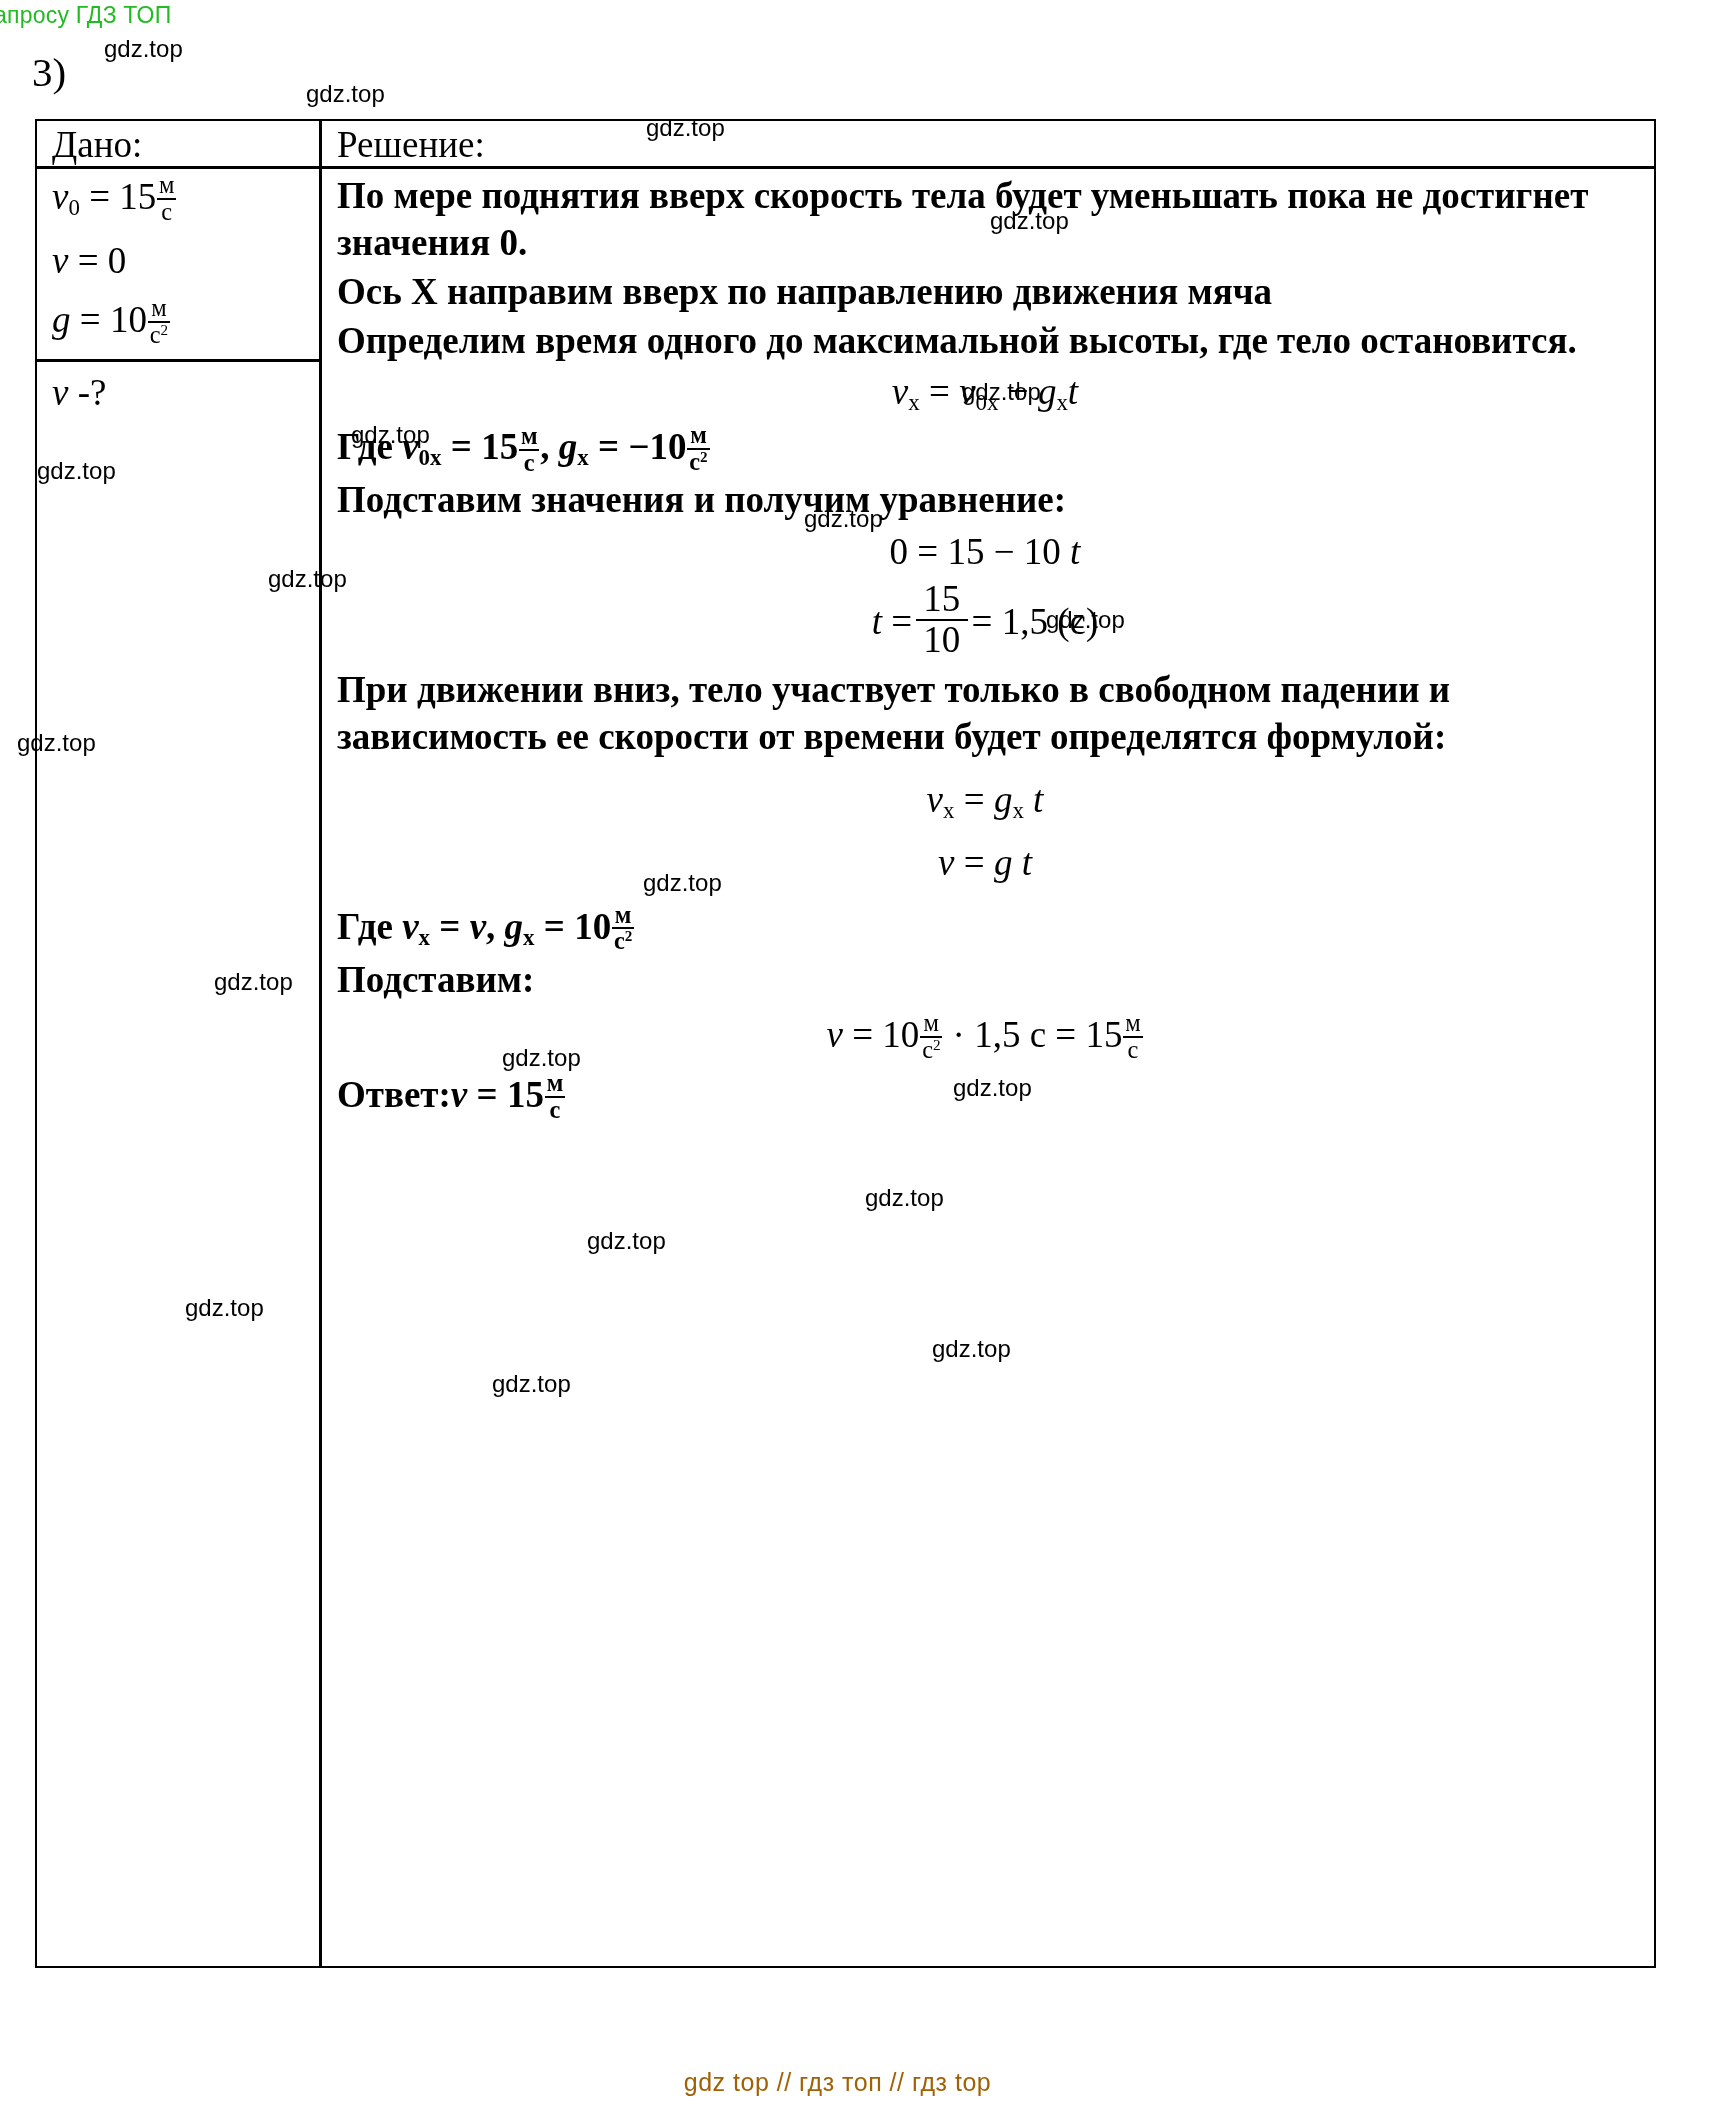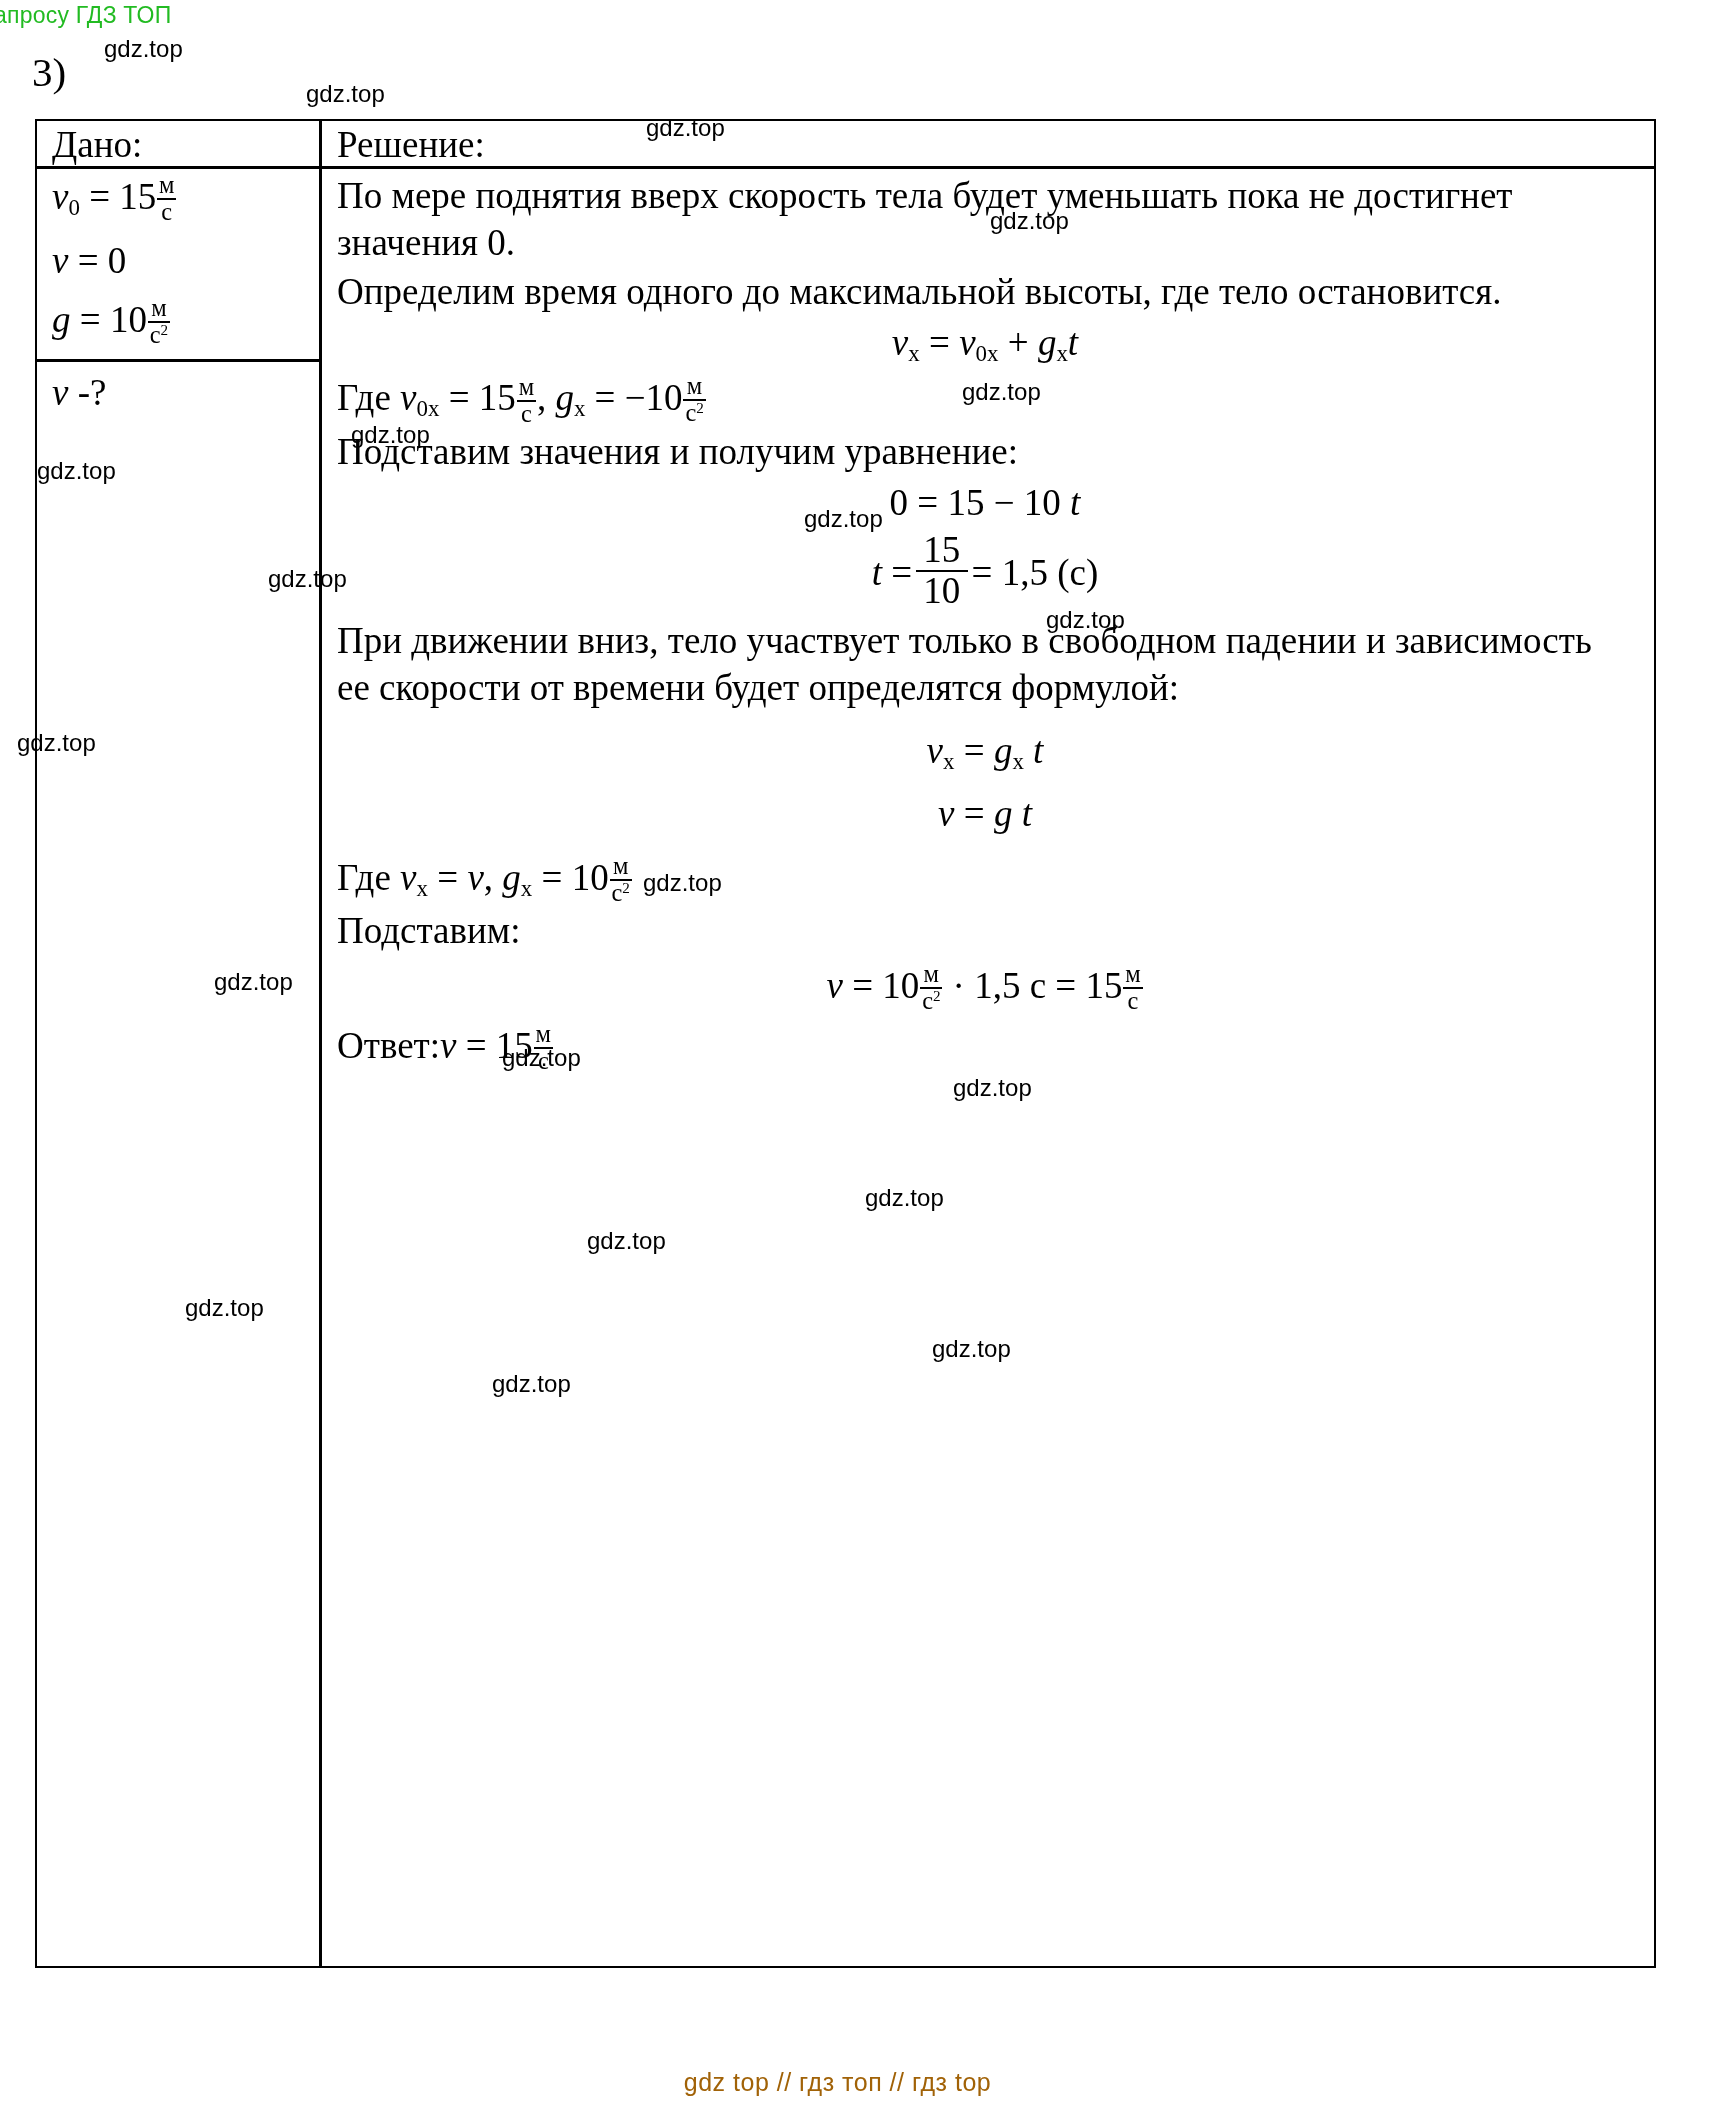--- a/index.html
+++ b/index.html
@@ -129,20 +129,21 @@
   .solution-body {
     position: absolute;
     left: 300px;
     top: 52px;
     width: 1296px;
   }
   .para {
     font-size: 37px;
     line-height: 1.27;
     margin: 0 0 1.9px 0;
+    font-weight: bold;
   }
   .formula {
     font-size: 37px;
     text-align: center;
     margin: 7.5px 0 7.5px 0;
     line-height: 1.1;
   }
   .formula.tight { margin: 19px 0; }
 
   
@@ -219,20 +220,21 @@
   </div>
 
   <div class="find-line">
     <span class="mi">v</span>
     <span>-?</span>
   </div>
 
   <div class="solution-body">
 
     <p class="para">По мере поднятия вверх скорость тела будет уменьшать пока не достигнет значения 0.</p>
+    <p class="para">Ось Х направим вверх по направлению движения мяча</p>
     <p class="para">Определим время одного до максимальной высоты, где тело остановится.</p>
 
     <div class="formula">
       <span class="nowrap">
         <span class="mi">v</span><sub>x</sub>
         <span>=</span>
         <span class="mi">v</span><sub>0x</sub>
         <span>+</span>
         <span class="mi">g</span><sub>x</sub><span class="mi">t</span>
       </span>

